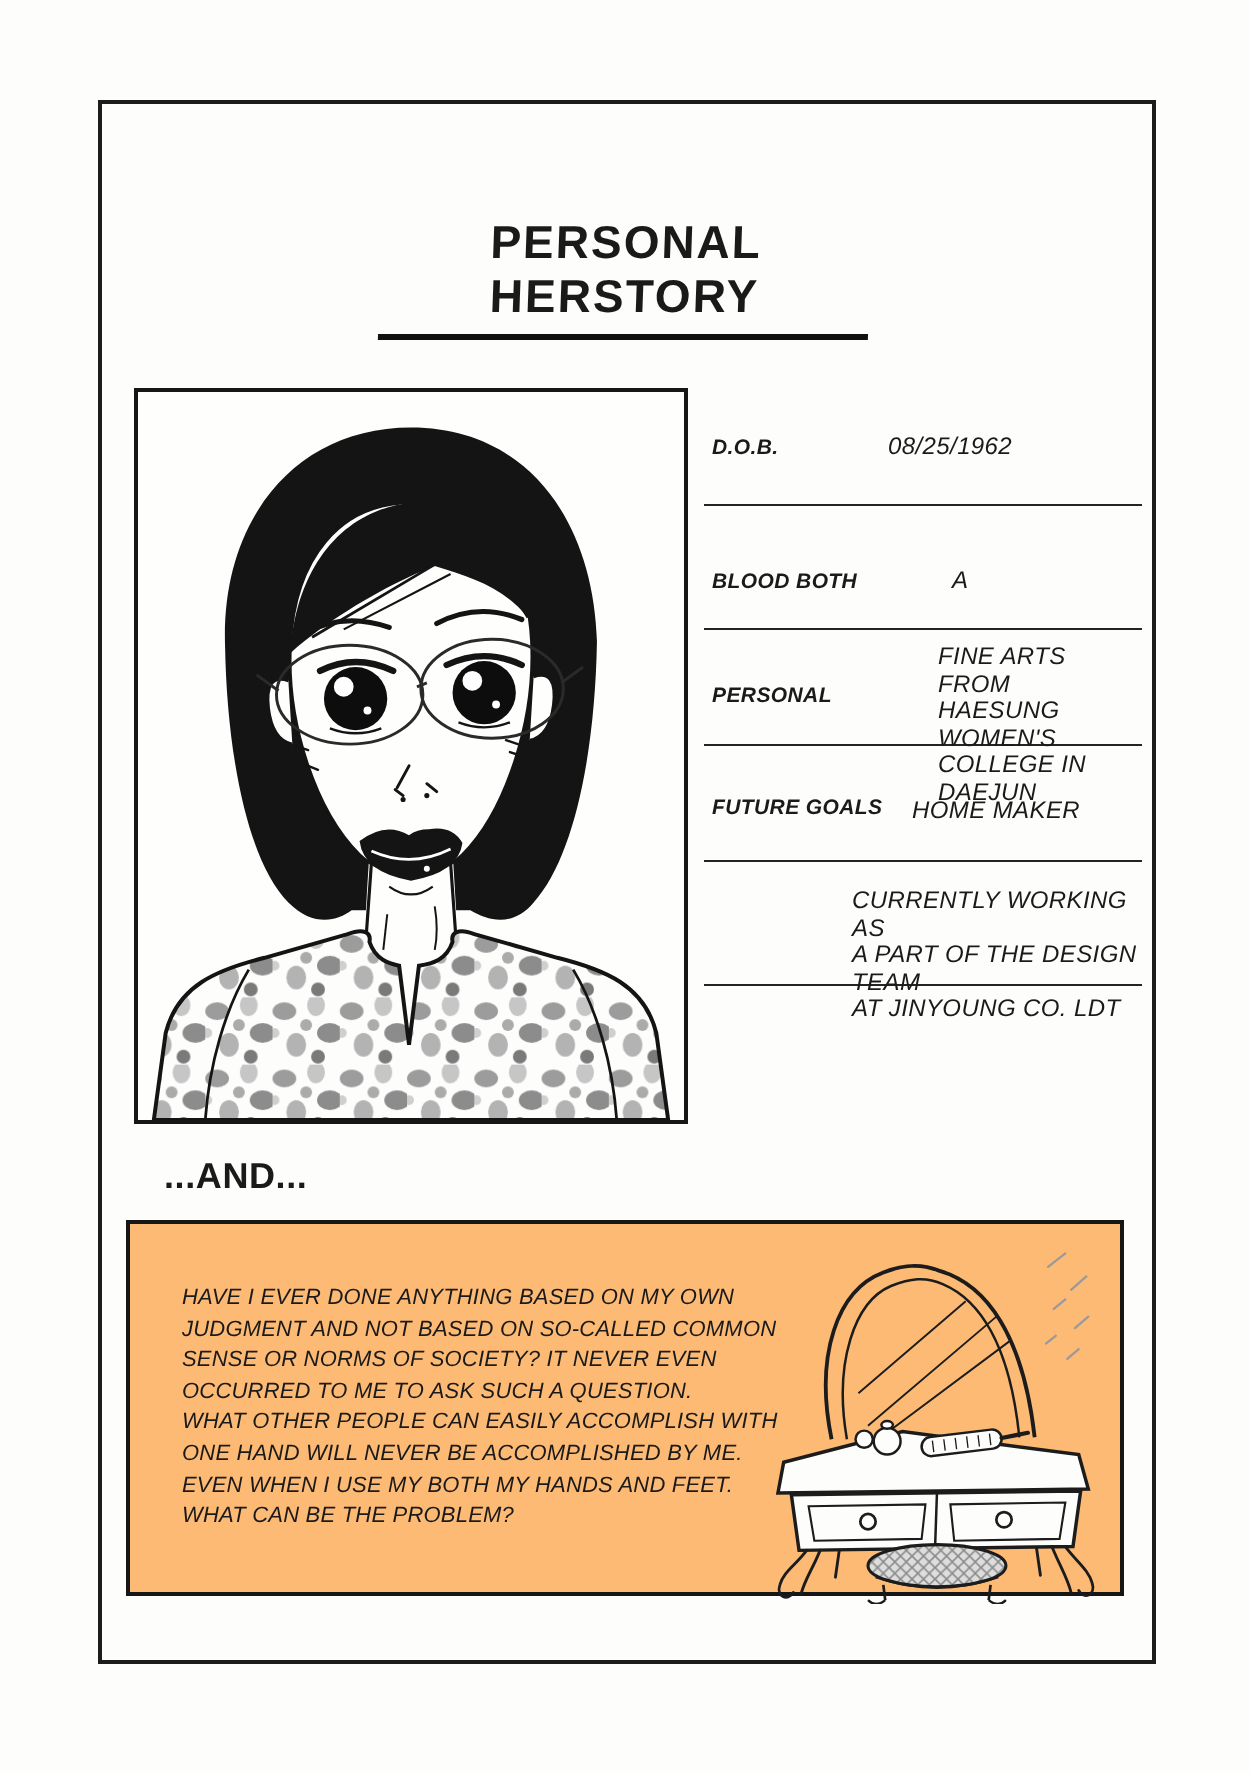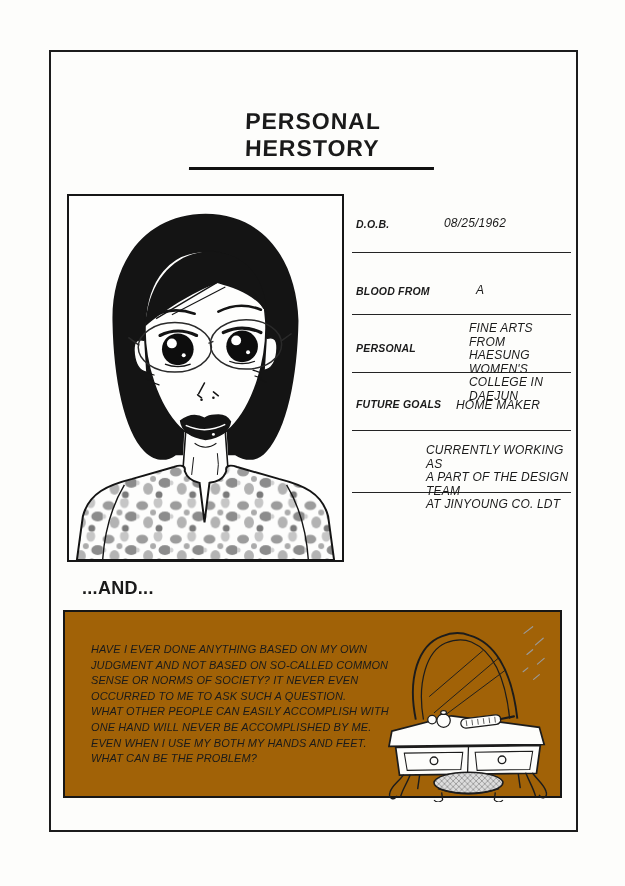--- a/index.html
+++ b/index.html
@@ -47,21 +47,21 @@
   .row5 { height:62px; }
   .row5 .fvalue { left:74px; top:13px; }
   .row6 { height:58px; }
   .row6 .flabel { top:25px; } .row6 .fvalue { left:104px; top:26px; }
   .and-text {
     position:absolute; left:82px; top:578px; 
     font-weight:700; font-size:18px; letter-spacing:0.3px;
   }
   .caption-box {
     position:absolute; left:63px; top:610px; width:499px; height:188px;
-    border:2.5px solid #161616; background:#a16207;
+    border:2.5px solid #161616; background:#fdba74;
   }
   .caption-text {
     position:absolute; left:26px; top:30px; width:310px;
     font-style:italic; font-size:11px; line-height:15.6px;
     letter-spacing:0.1px; white-space:pre-line;
   }
   .vanity { position:absolute; right:6px; top:8px; }
 </style>
 </head>
 <body>
@@ -150,21 +150,21 @@
       <path d="M220,292 C232,312 240,340 242,368" stroke="#141414" stroke-width="1.4" fill="none"></path>
     </svg>
   </div>
 
   <div class="fields">
     <div class="field-row row1">
       <span class="flabel">D.O.B.</span>
       <span class="fvalue">08/25/1962</span>
     </div>
     <div class="field-row row2">
-      <span class="flabel">BLOOD FROM</span>
+      <span class="flabel">BLOOD BOTH</span>
       <span class="fvalue">A</span>
     </div>
     <div class="field-row row3">
       <span class="flabel">PERSONAL</span>
       <span class="fvalue">FINE ARTS FROM
 HAESUNG WOMEN'S
 COLLEGE IN DAEJUN</span>
     </div>
     <div class="field-row row6">
       <span class="flabel">FUTURE GOALS</span>

